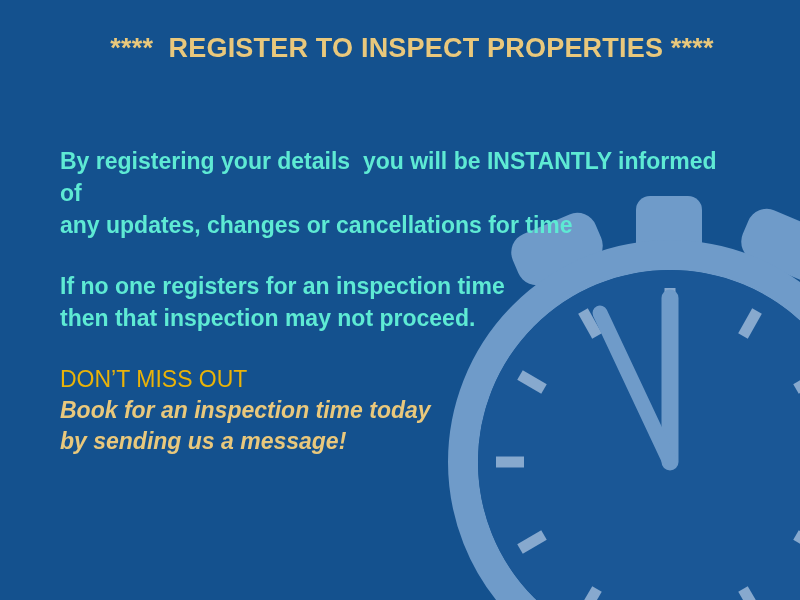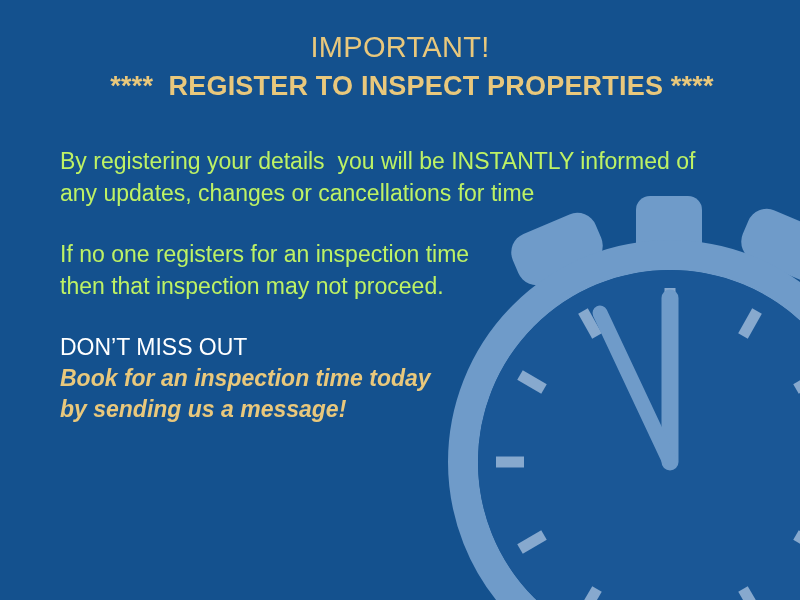--- a/index.html
+++ b/index.html
@@ -62,31 +62,31 @@
 
   
   .body-copy {
     position: absolute;
     left: 60px;
     top: 145px;
     width: 660px;
     z-index: 3;
   }
   .para {
-    color: #bef264;
+    color: #5eead4;
     font-size: 23px;
-    font-weight: 400;
+    font-weight: 700;
     line-height: 32px;
     white-space: pre-wrap;
   }
   .para-gap-1 { height: 29px; }
   .para-gap-2 { height: 30px; }
 
   .cta-white {
-    color: #ffffff;
+    color: #eab308;
     font-size: 23px;
     font-weight: 400;
     line-height: 31px;
     white-space: pre-wrap;
   }
   .cta-gold {
     color: #E9C87C;
     font-size: 23px;
     font-weight: 700;
     line-height: 31px;
@@ -153,21 +153,20 @@
       </g>
 
       <line x1="670" y1="462" x2="670" y2="298" stroke="#6F9BC9" stroke-width="17" stroke-linecap="round"></line>
 
       <line x1="670" y1="462" x2="600" y2="313" stroke="#6F9BC9" stroke-width="15" stroke-linecap="round"></line>
 
     </g>
   </svg>
 
   <div class="headings">
-    <div class="heading-line1">IMPORTANT!</div>
     <div class="heading-line2">****  REGISTER TO INSPECT PROPERTIES ****</div>
   </div>
 
   <div class="body-copy">
 
     <div class="para">By registering your details  you will be INSTANTLY informed of</div>
     <div class="para">any updates, changes or cancellations for time</div>
 
     <div class="para-gap-1"></div>
 

